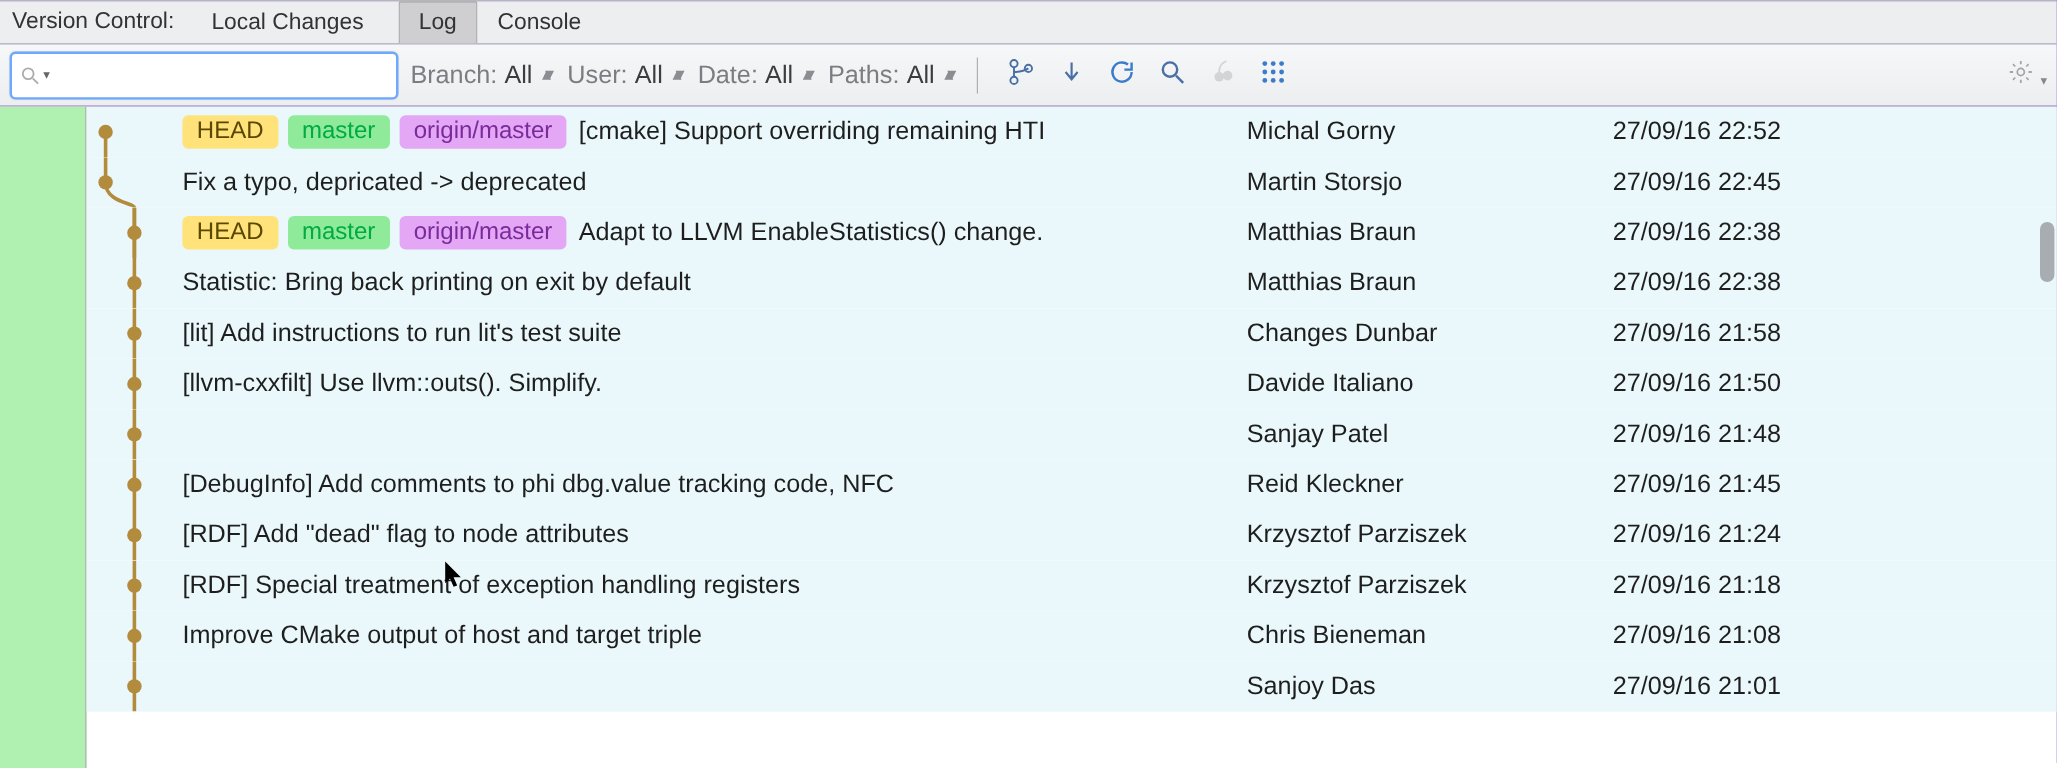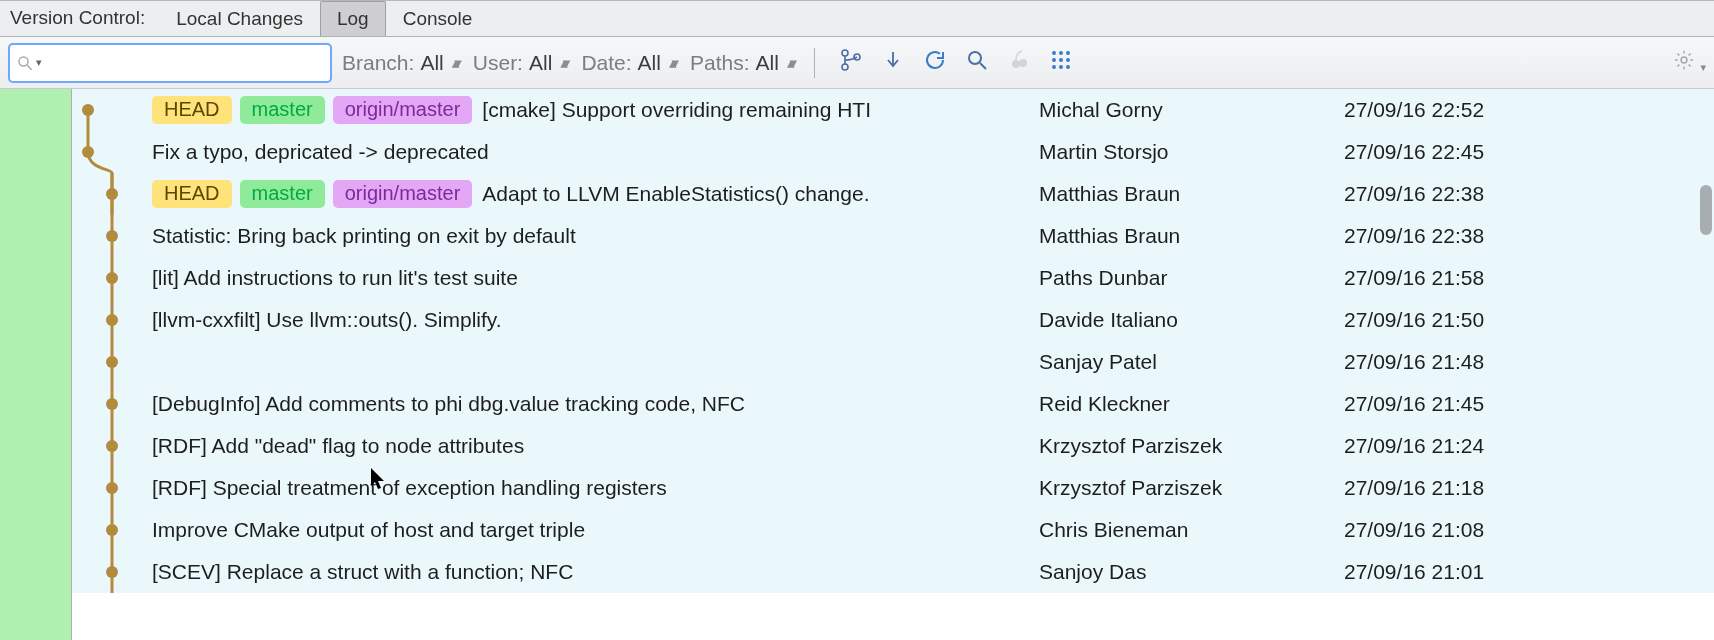--- a/index.html
+++ b/index.html
@@ -38,20 +38,21 @@
     border: 1px solid transparent;
     border-bottom: none;
     cursor: default;
     text-align: center;
   }
   .top-tab.active {
     background: #cfcfd2;
     border: 1px solid #a0a0a4;
     border-bottom: none;
     border-radius: 2px 2px 0 0;
+    margin-left: 12px;
   }
   
   .toolbar {
     height: 52px;
     display: flex;
     align-items: center;
     padding: 6px 8px;
     gap: 10px;
     background: linear-gradient(#f6f7f9, #eceef0);
     border-bottom: 1px solid #c8cacd;
@@ -329,21 +330,21 @@
           <span class="date">27/09/16 22:38</span>
         </div>
         <div class="row">
           <div class="graph-col">
             <svg width="80" height="42">
               <line x1="40" y1="0" x2="40" y2="42" stroke="#b38b3d" stroke-width="3"></line>
               <circle cx="40" cy="21" r="6" fill="#b38b3d"></circle>
             </svg>
           </div>
           <span class="msg">[lit] Add instructions to run lit's test suite</span>
-          <span class="author">Paths Dunbar</span>
+          <span class="author">Changes Dunbar</span>
           <span class="date">27/09/16 21:58</span>
         </div>
         <div class="row">
           <div class="graph-col">
             <svg width="80" height="42">
               <line x1="40" y1="0" x2="40" y2="42" stroke="#b38b3d" stroke-width="3"></line>
               <circle cx="40" cy="21" r="6" fill="#b38b3d"></circle>
             </svg>
           </div>
           <span class="msg">[llvm-cxxfilt] Use llvm::outs(). Simplify.</span>
@@ -404,21 +405,20 @@
           <span class="author">Chris Bieneman</span>
           <span class="date">27/09/16 21:08</span>
         </div>
         <div class="row">
           <div class="graph-col">
             <svg width="80" height="42">
               <line x1="40" y1="0" x2="40" y2="42" stroke="#b38b3d" stroke-width="3"></line>
               <circle cx="40" cy="21" r="6" fill="#b38b3d"></circle>
             </svg>
           </div>
-          <span class="msg">[SCEV] Replace a struct with a function; NFC</span>
           <span class="author">Sanjoy Das</span>
           <span class="date">27/09/16 21:01</span>
         </div>
       </div>
     <div class="scrollbar"></div>
     <svg class="cursor" style="left:370px; top:378px" width="18" height="24" viewBox="0 0 18 24">
         <path d="M1 1l0 18 4-4 3 7 3-1-3-7 6 0z" fill="#000"></path>
       </svg>
   </div>
 

